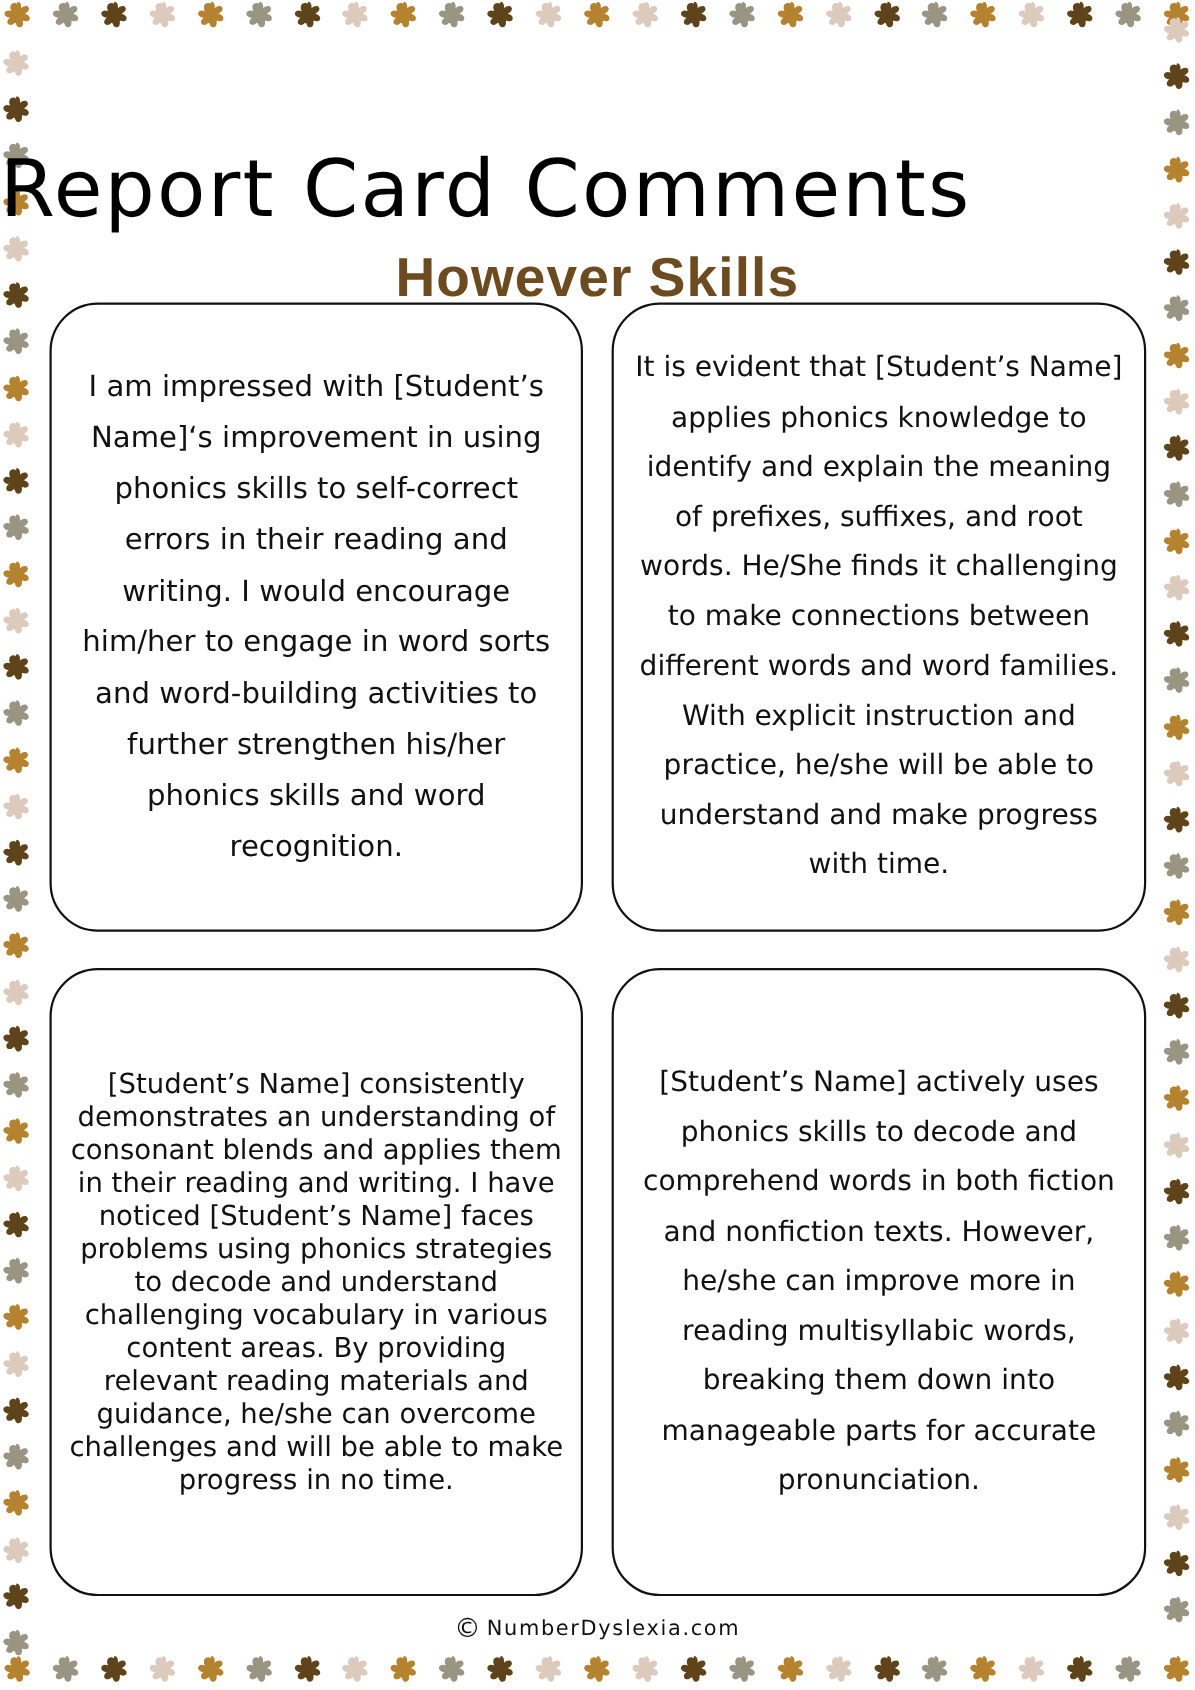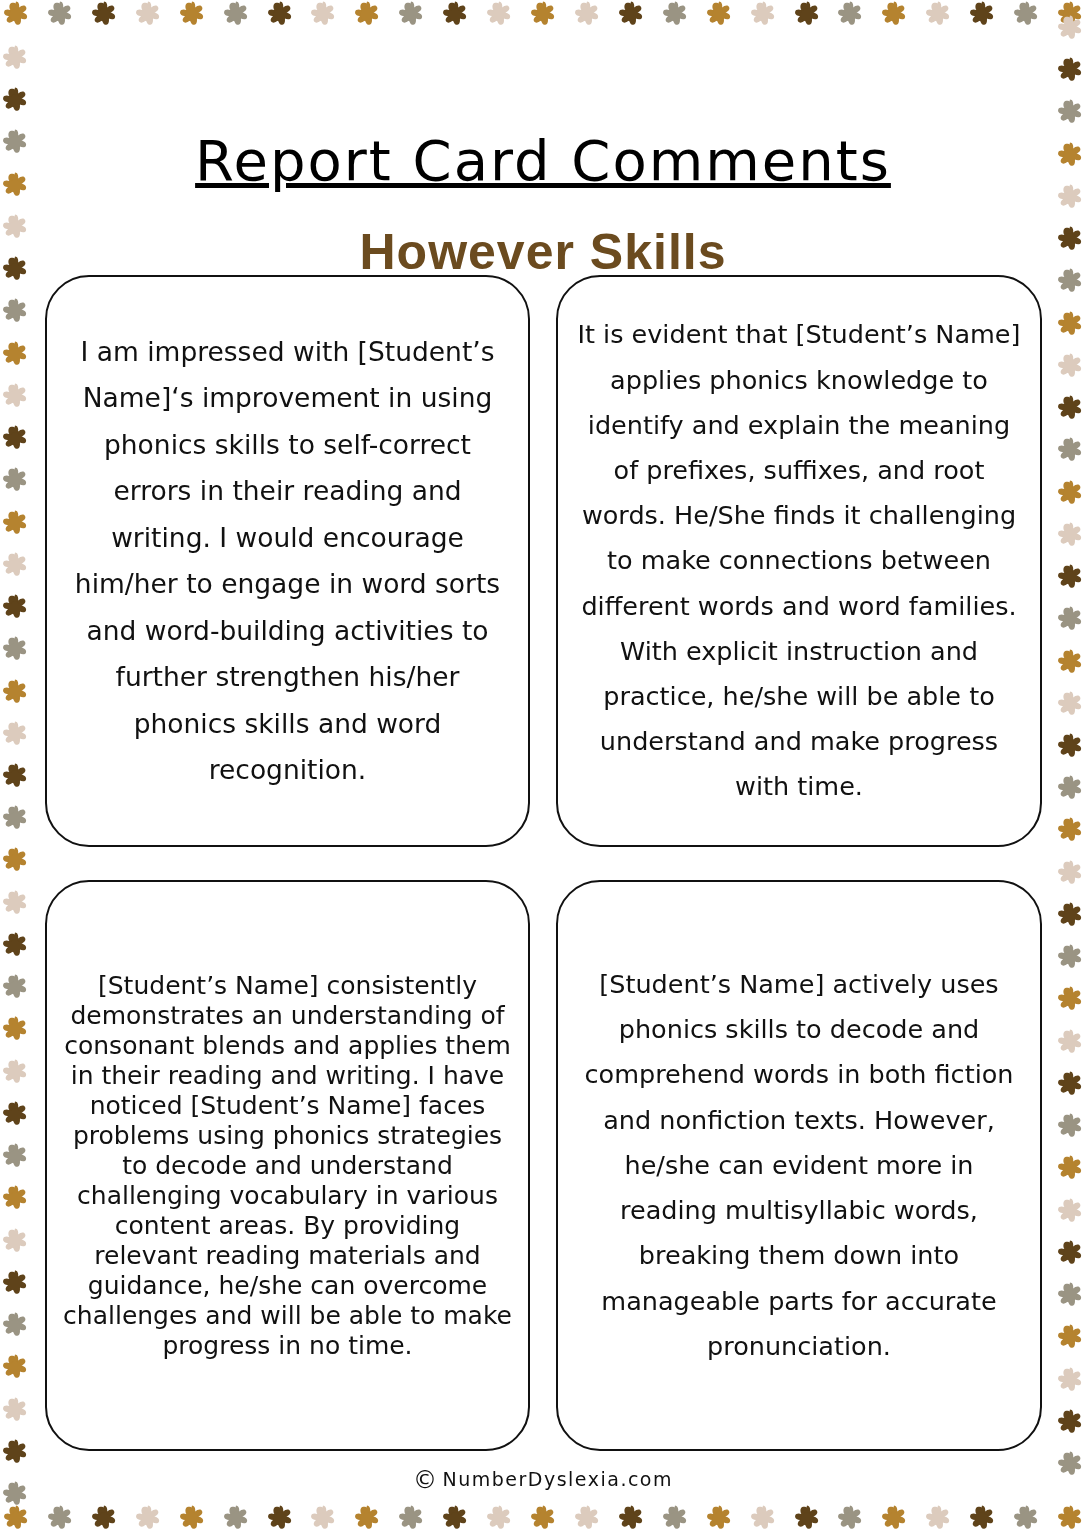--- a/index.html
+++ b/index.html
@@ -5,23 +5,23 @@
   html, body { margin: 0; padding: 0; }
   body {
     width: 1086px; height: 1536px; background: #ffffff; position: relative; overflow: hidden;
     font-family: "DejaVu Sans", sans-serif; color: #111111;
   }
   .flower {
     position: absolute; width: 30px; height: 30px;
   }
   .flower svg { width: 100%; height: 100%; display: block; }
   #title {
-    position: absolute; left: 0; right: 0; top: 78px; text-align: center;
-    font-family: "DejaVu Sans", sans-serif; font-size: 56px; font-weight: normal;
-    letter-spacing: 2px; color: #000; line-height: 90px; text-decoration: underline;
+    position: absolute; left: 0; right: 0; top: 78px; text-align: left;
+    font-family: "DejaVu Sans", sans-serif; font-size: 72px; font-weight: normal;
+    letter-spacing: 2px; color: #000; line-height: 90px;
   }
   #subtitle {
     position: absolute; left: 0; right: 0; top: 180px; text-align: center;
     font-family: "Liberation Sans", sans-serif; font-weight: bold; font-size: 50px;
     color: #6b4b1f; letter-spacing: 1px; line-height: 60px;
   }
   .card {
     position: absolute; box-sizing: border-box; border: 2.5px solid #111; border-radius: 44px;
     background: #fff; display: flex; align-items: center; justify-content: center;
     padding: 0 14px;
@@ -775,18 +775,18 @@
 <div class="card" id="card-1">
   <p>I am impressed with [Student’s Name]‘s improvement in using phonics skills to self-correct errors in their reading and writing. I would encourage him/her to engage in word sorts and word-building activities to further strengthen his/her phonics skills and word recognition.</p>
 </div>
 <div class="card" id="card-2">
   <p>It is evident that [Student’s Name] applies phonics knowledge to identify and explain the meaning of prefixes, suffixes, and root words. He/She finds it challenging to make connections between different words and word families. With explicit instruction and practice, he/she will be able to understand and make progress with time.</p>
 </div>
 <div class="card" id="card-3">
   <p>[Student’s Name] consistently demonstrates an understanding of consonant blends and applies them in their reading and writing. I have noticed [Student’s Name] faces problems using phonics strategies to decode and understand challenging vocabulary in various content areas. By providing relevant reading materials and guidance, he/she can overcome challenges and will be able to make progress in no time.</p>
 </div>
 <div class="card" id="card-4">
-  <p>[Student’s Name] actively uses phonics skills to decode and comprehend words in both fiction and nonfiction texts. However, he/she can evident more in reading multisyllabic words, breaking them down into manageable parts for accurate pronunciation.</p>
+  <p>[Student’s Name] actively uses phonics skills to decode and comprehend words in both fiction and nonfiction texts. However, he/she can improve more in reading multisyllabic words, breaking them down into manageable parts for accurate pronunciation.</p>
 </div>
 
 <div id="footer">
   <span class="copy">©</span><span>NumberDyslexia.com</span>
 </div>
 
 </body></html>

